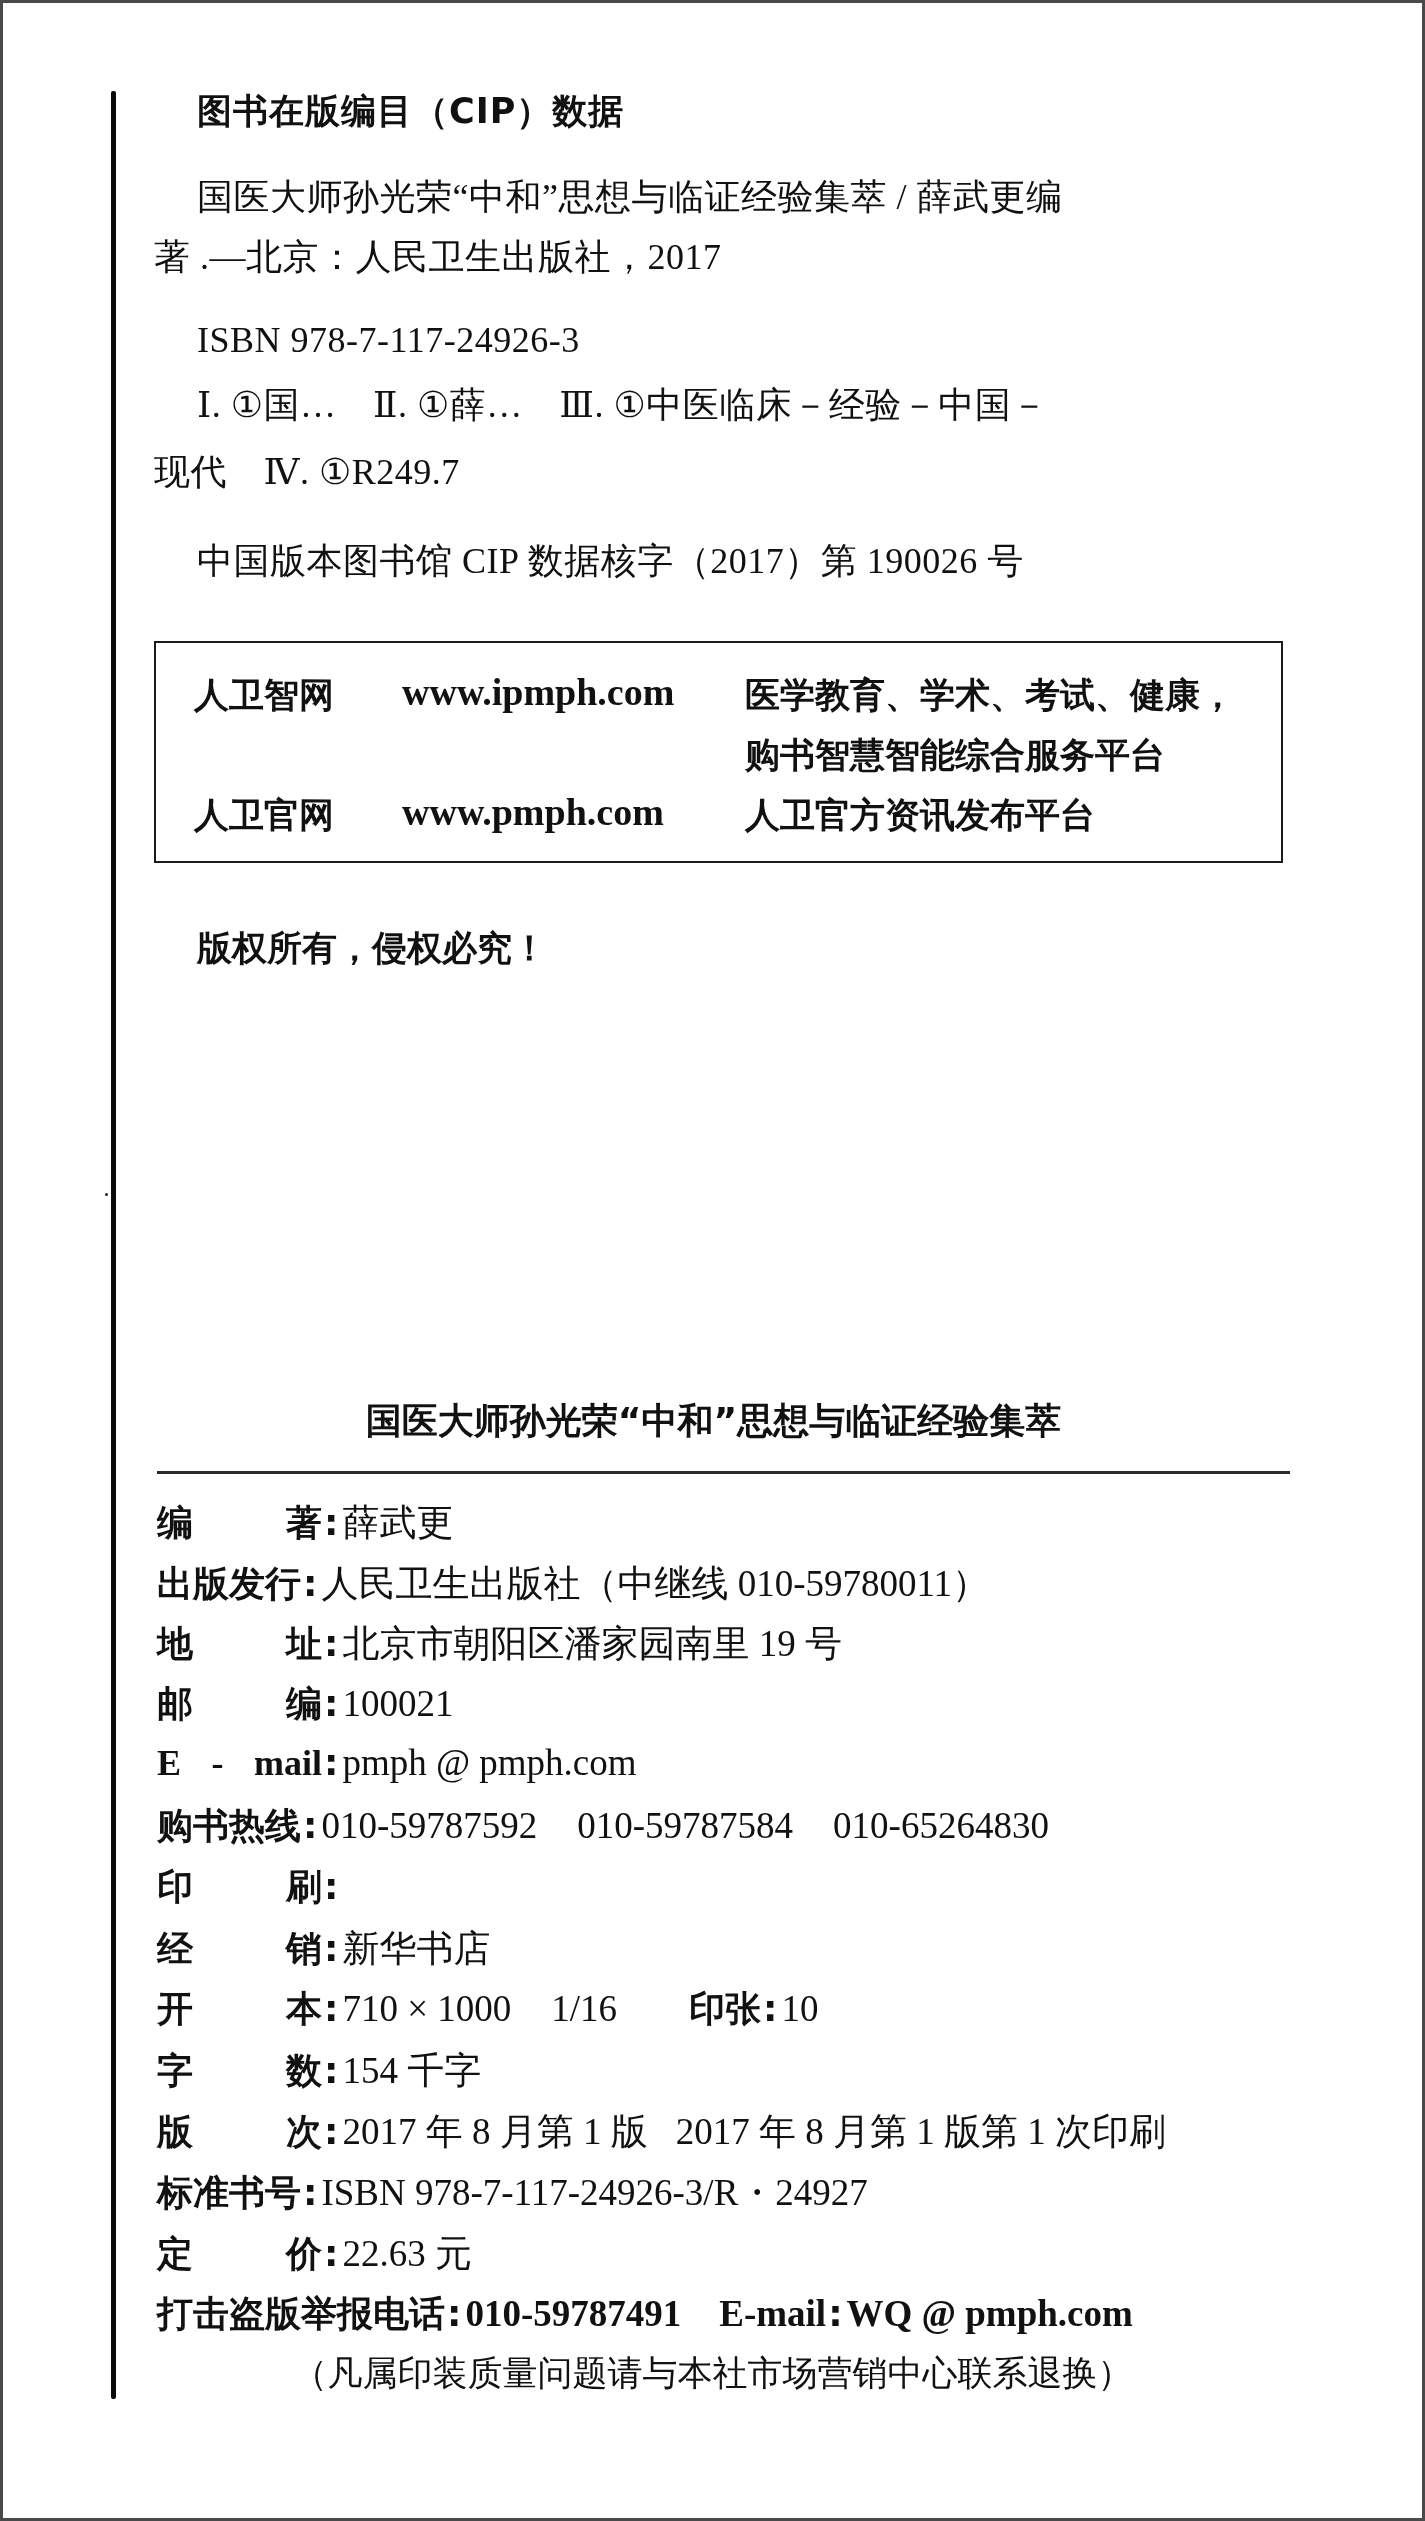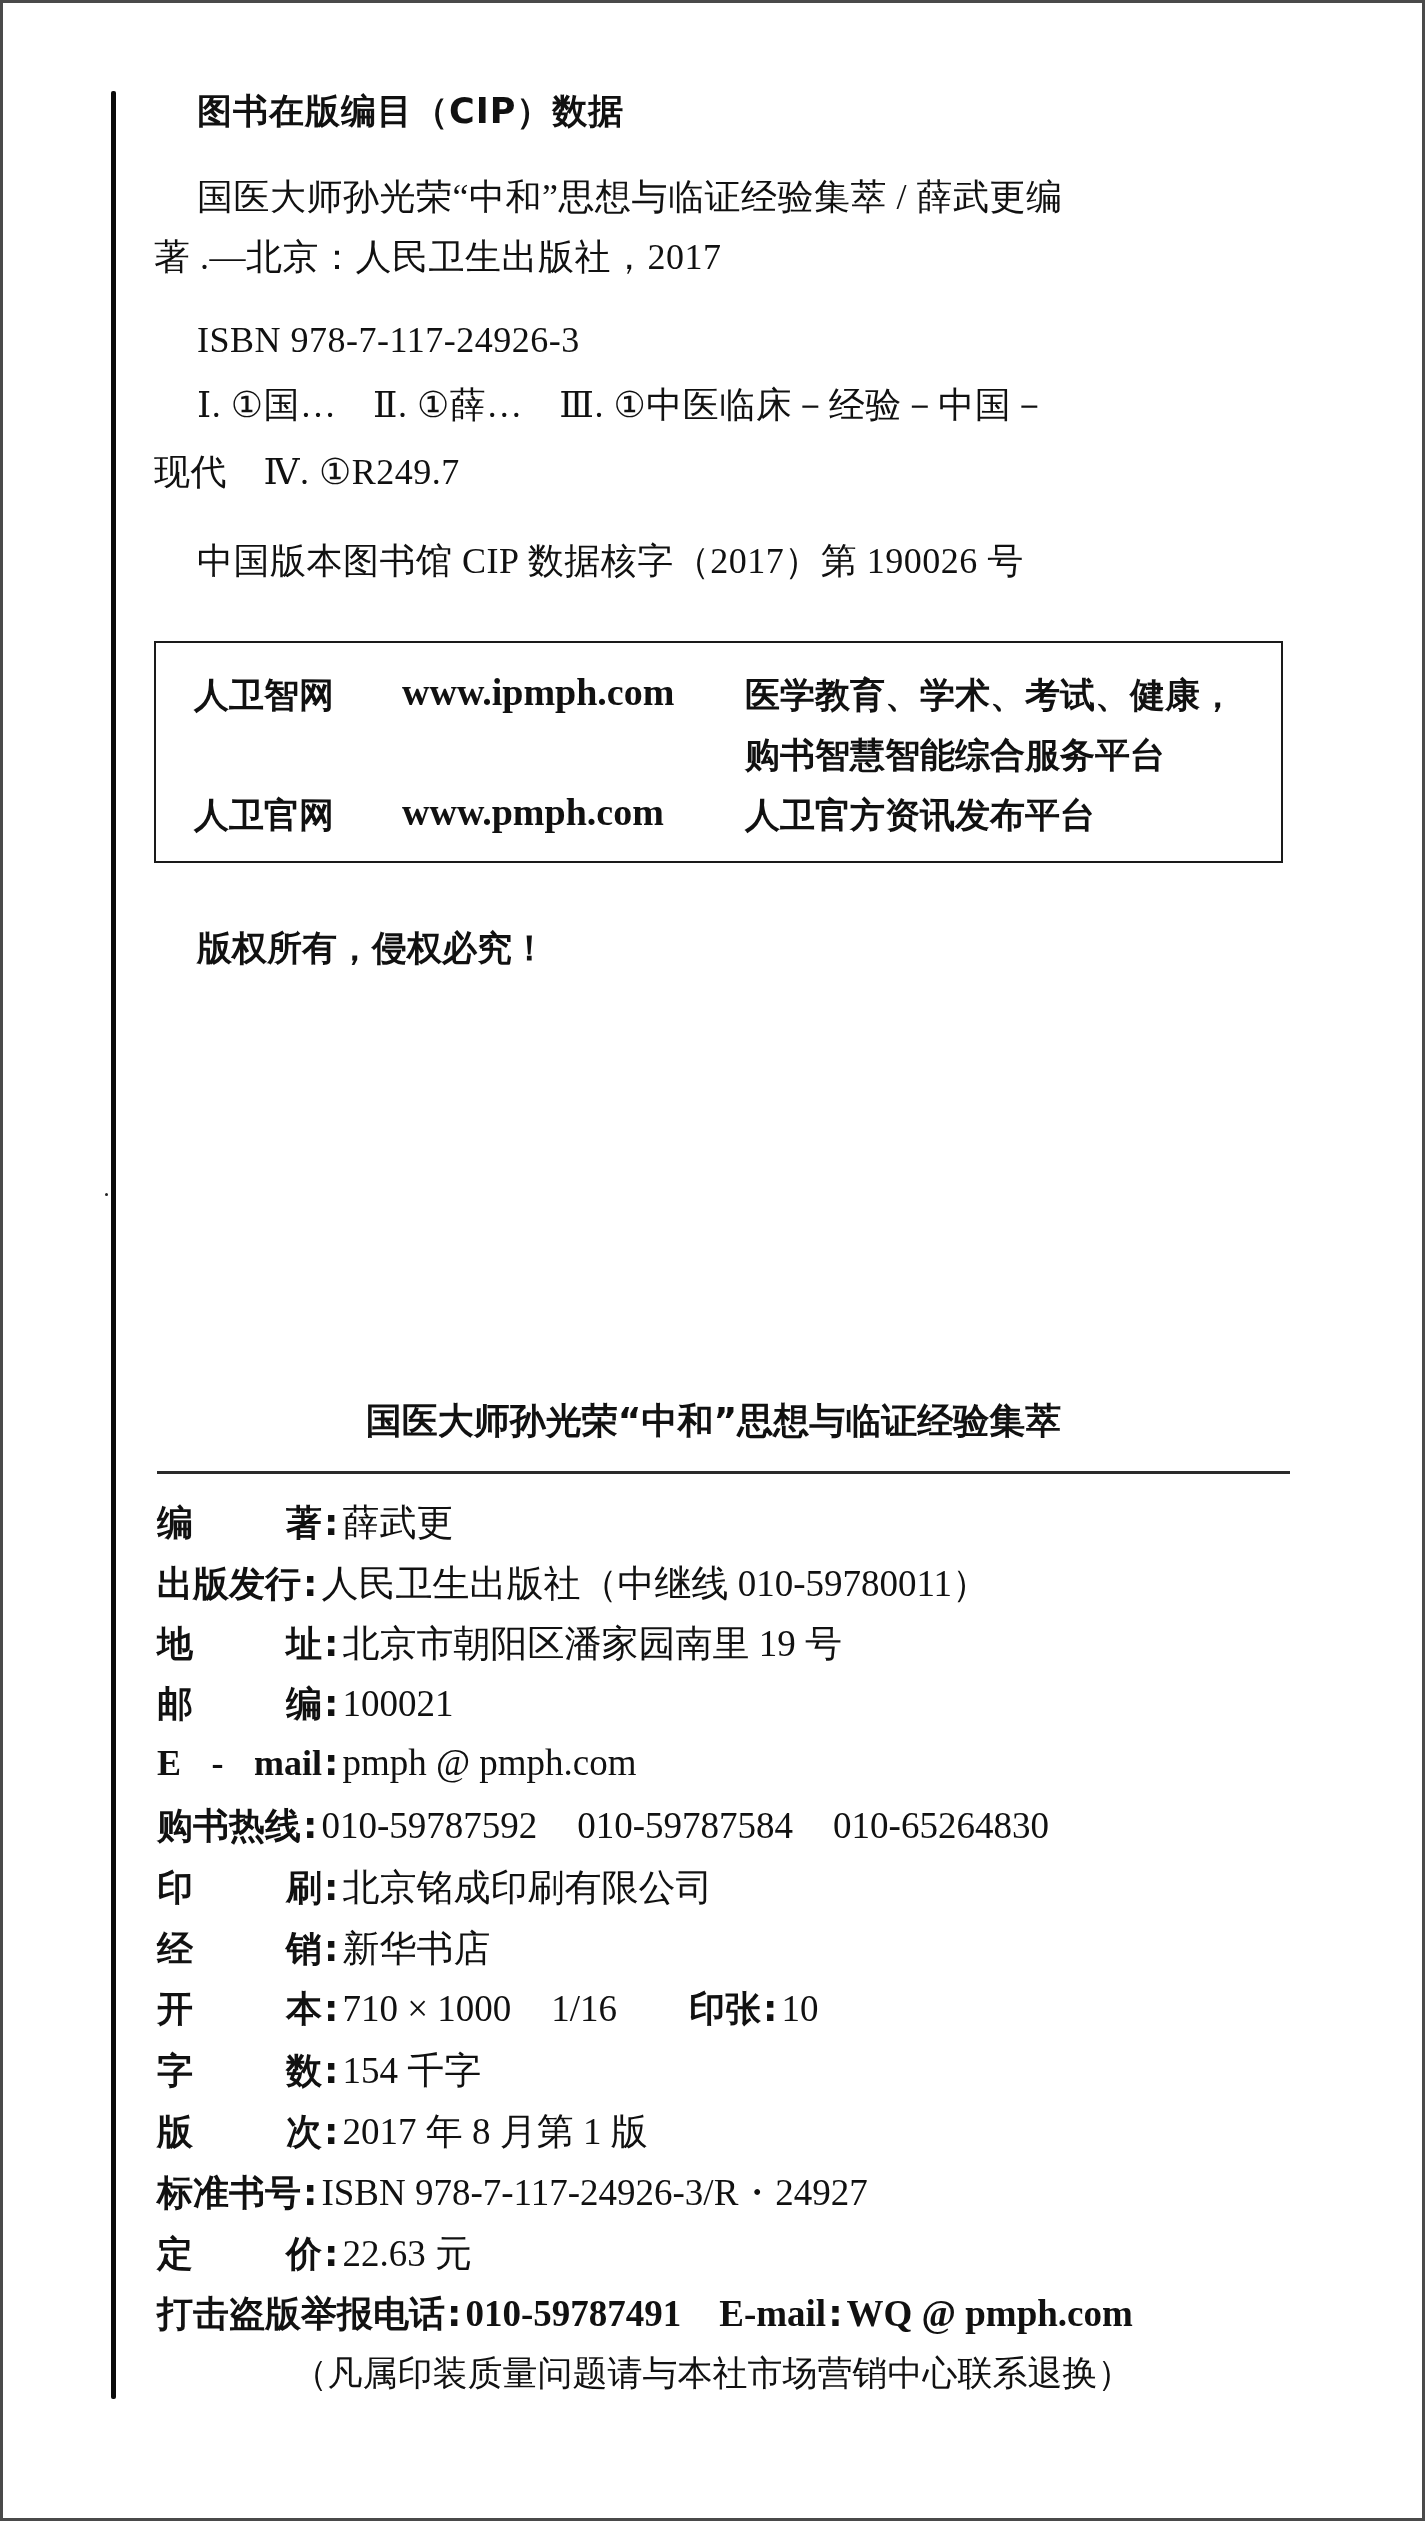--- a/index.html
+++ b/index.html
@@ -239,21 +239,20 @@
   <span class="gap"></span>
   <span class="val">010-65264830</span>
 </div>
 
 <div class="row" style="top:1863px">
   <span class="lab">
       <span>印</span>
       <span>刷</span>
     </span>
   <span class="colon">:</span>
-  <span class="val">北京铭成印刷有限公司</span>
 </div>
 
 <div class="row" style="top:1924px">
   <span class="lab">
       <span>经</span>
       <span>销</span>
     </span>
   <span class="colon">:</span>
   <span class="val">新华书店</span>
 </div>
@@ -283,20 +282,21 @@
 </div>
 
 <div class="row" style="top:2107px">
   <span class="lab">
       <span>版</span>
       <span>次</span>
     </span>
   <span class="colon">:</span>
   <span class="val">2017 年 8 月第 1 版</span>
   <span class="gap" style="width:28px"></span>
+  <span class="val">2017 年 8 月第 1 版第 1 次印刷</span>
 </div>
 
 <div class="row" style="top:2168px">
   <span class="lab full">标准书号</span>
   <span class="colon">:</span>
   <span class="val">ISBN 978-7-117-24926-3/R・24927</span>
 </div>
 
 <div class="row" style="top:2229px">
   <span class="lab">

